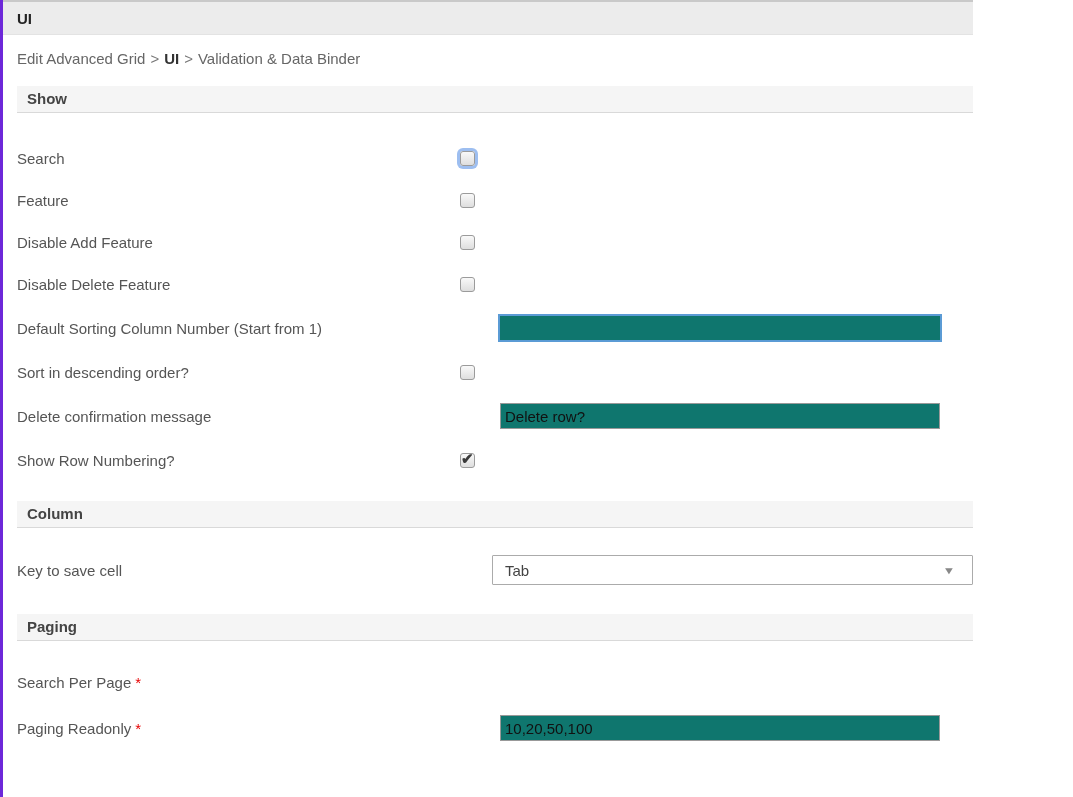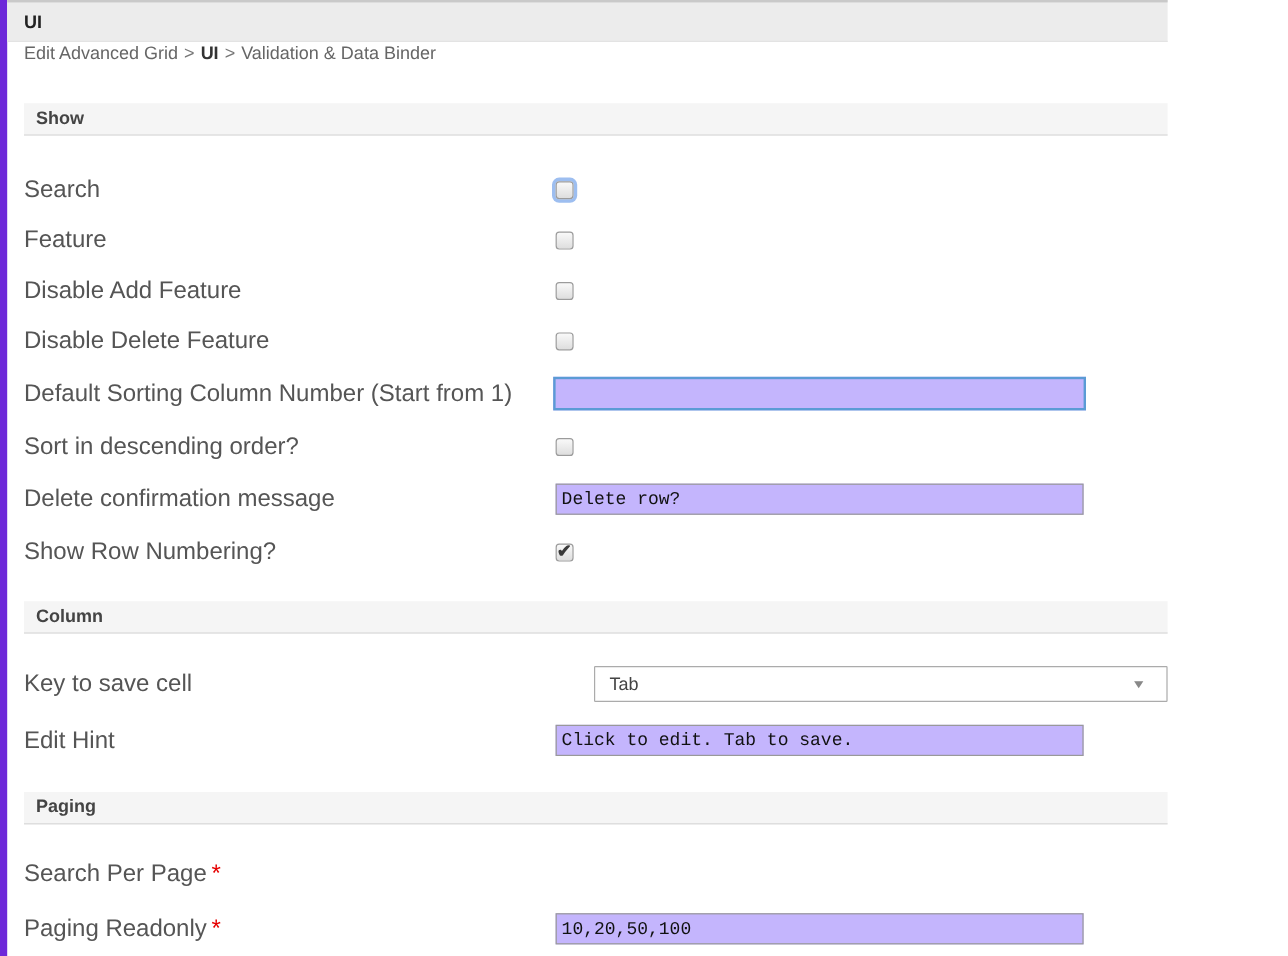--- a/index.html
+++ b/index.html
@@ -5,37 +5,37 @@
   * { box-sizing: border-box; }
   html, body { margin: 0; padding: 0; }
   body {
     width: 1073px; height: 797px;
     background: #ffffff;
     font-family: "Liberation Sans", sans-serif;
     overflow: hidden;
   }
   .page {
     width: 973px; height: 797px;
-    border-left: 6px solid #6d28d9;
+    border-left: 3px solid #6d28d9;
   }
   
   .titlebar {
     height: 35px;
     background: #ececec;
     border-top: 2px solid #c9c9c9;
     line-height: 33px;
     padding-left: 14px;
     font-size: 15px;
     font-weight: bold;
     color: #222222;
     border-bottom: 1px solid #e3e3e3;
   }
   
   .breadcrumb {
-    padding: 1px 0 0 14px;
+    padding: 15px 0 0 14px;
     font-size: 15px;
     color: #666666;
     height: 27px;
   }
   .crumb { color: #666666; cursor: pointer; }
   .crumb.current { font-weight: bold; color: #333333; }
   .crumb-sep { margin: 0 5px; color: #777777; }
   
   .section-bar {
     margin-left: 14px;
@@ -47,25 +47,25 @@
     padding-left: 10px;
     font-size: 15px;
     font-weight: bold;
     color: #444444;
   }
   .section-bar.first { margin-top: 24px; }
   
   .form-rows { padding: 24px 0 8px 14px; }
   .form-rows.tight { padding-top: 18px; }
   .row { display: flex; align-items: center; min-height: 42px; }
-  .row.input-row { min-height: 46px; }
+  .row.input-row { min-height: 46px; gap: 40px; }
   .row.select-row { min-height: 48px; gap: 32px; }
   .row .label {
     flex: 0 0 443px;
-    font-size: 20px;
+    font-size: 15px;
     color: #555555;
   }
   .req { color: #e60000; margin-left: 4px; }
   
   .checkbox {
     width: 15px; height: 15px;
     border: 1px solid #9b9b9b;
     border-radius: 3px;
     background: linear-gradient(#f9f9f9, #dedede);
     position: relative;
@@ -81,22 +81,22 @@
     color: #3a3a3a;
   }
   .checkbox.checked .check { display: block; }
   
   .text-input {
     width: 440px; height: 26px;
     border: 1px solid #999999;
     padding: 4px 4px;
     font-size: 15px;
     color: #111111;
-    font-family: Liberation Mono, monospace;
-    background: #c4b5fd;
+    font-family: Liberation Sans, sans-serif;
+    background: #0f766e;
     outline: none;
   }
   .text-input.focused {
     border: 2px solid #5b9bd5;
     width: 444px; height: 28px;
     margin-left: -2px;
   }
   
   .select {
     width: 557px; height: 30px;
@@ -179,24 +179,20 @@
   <div class="form-rows tight">
 
     <div class="row select-row">
       <span class="label">Key to save cell</span>
       <div class="select">
         <span>Tab</span>
         <span class="arrow">▼</span>
       </div>
     </div>
 
-    <div class="row input-row">
-      <span class="label">Edit Hint</span>
-      <input type="text" class="text-input" value="Click to edit. Tab to save." style="">
-    </div>
 
   </div>
 
   <div class="section-bar">Paging</div>
   <div class="form-rows tight">
 
     <div class="row input-row">
       <span class="label"><span>Search Per Page</span><span class="req">*</span></span>
     </div>
 

